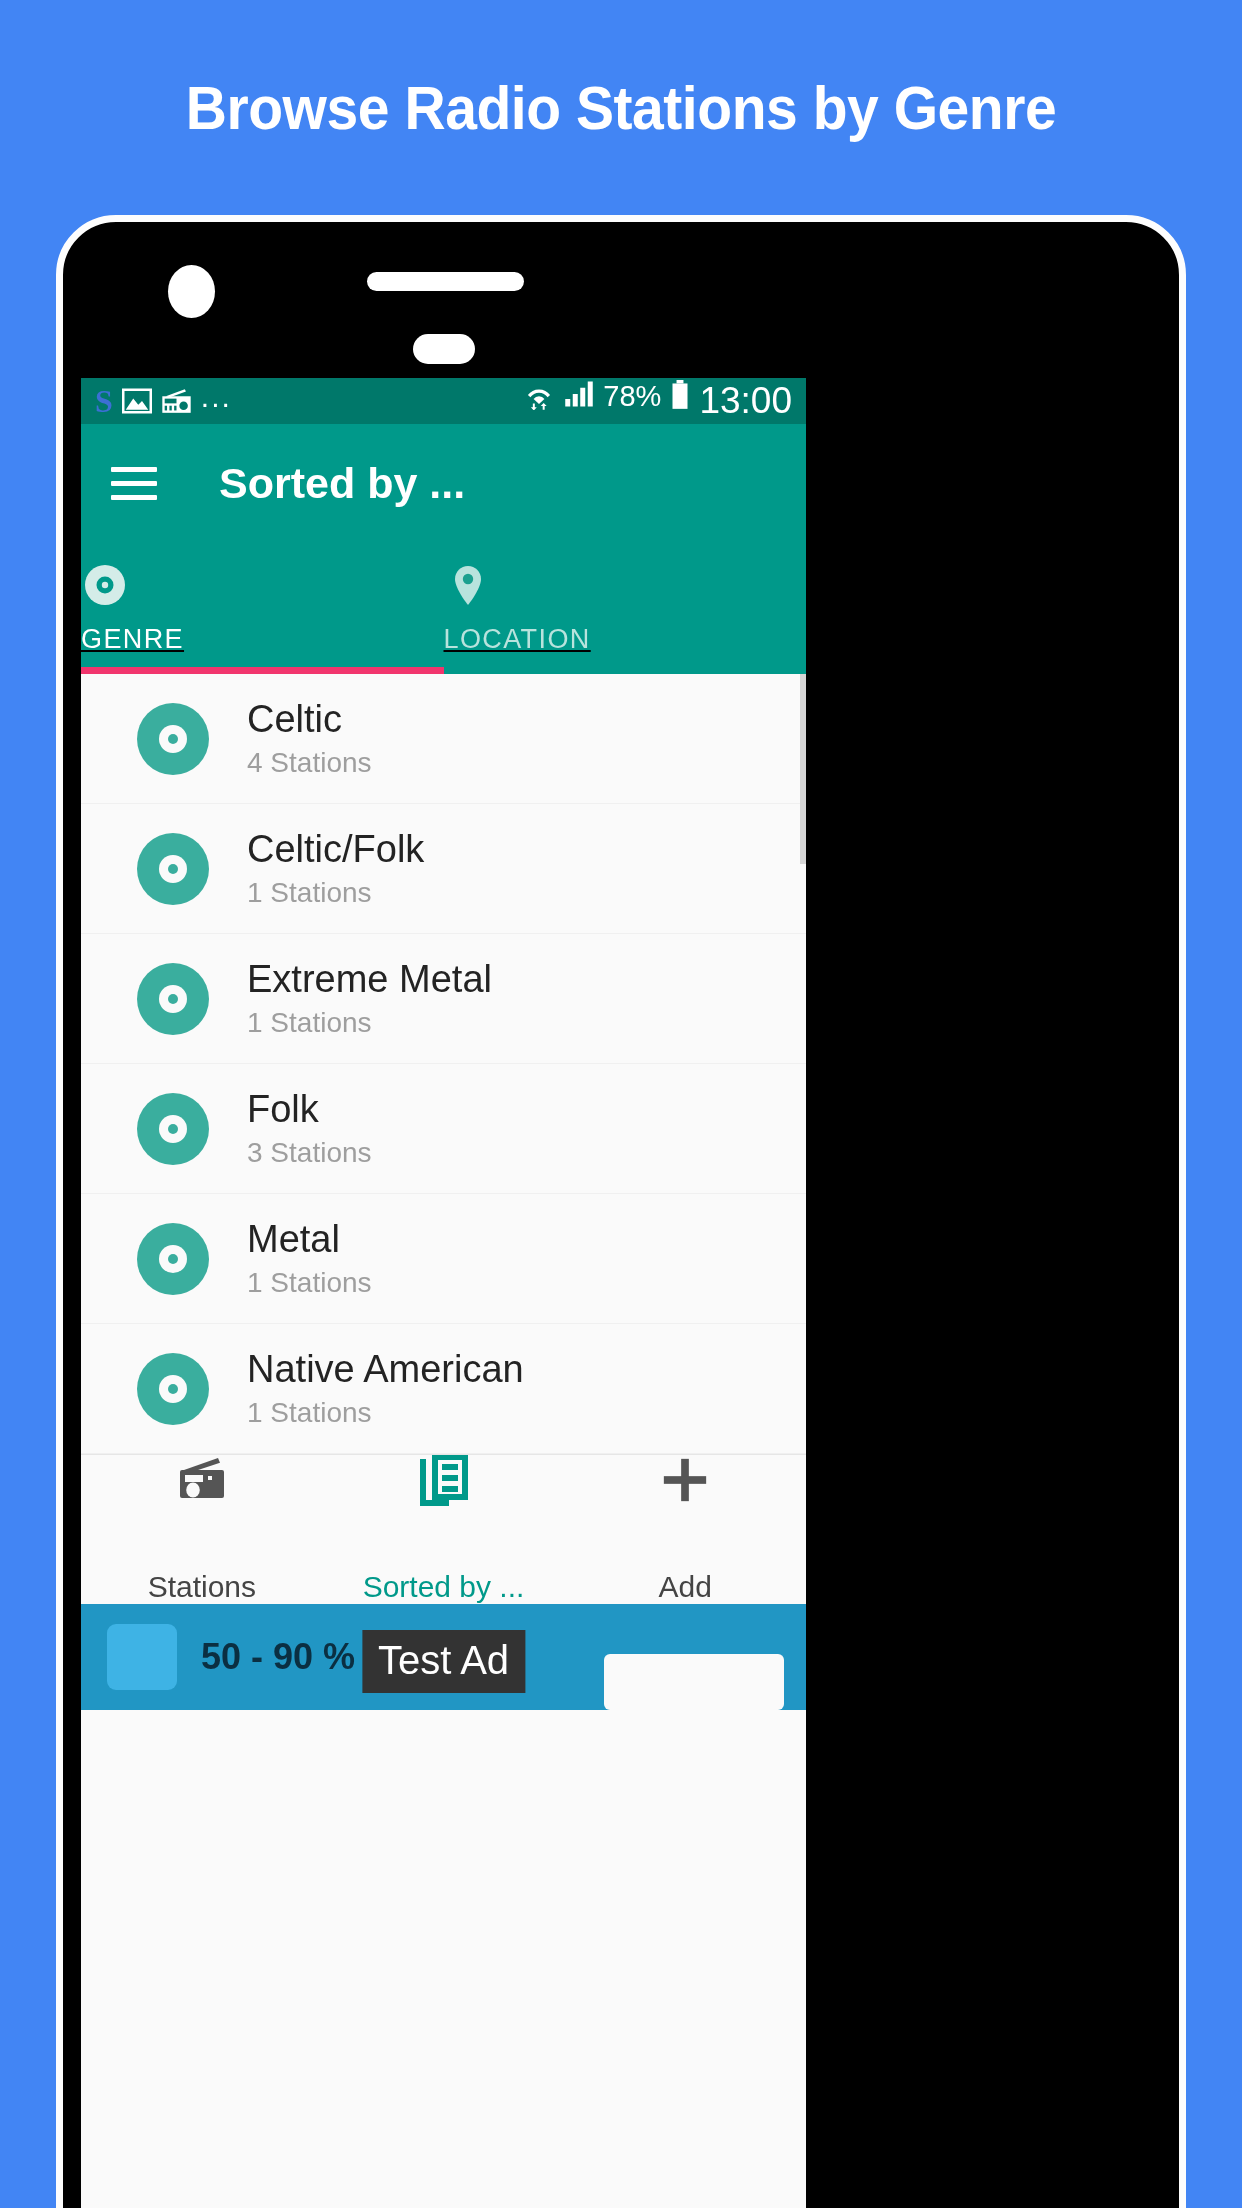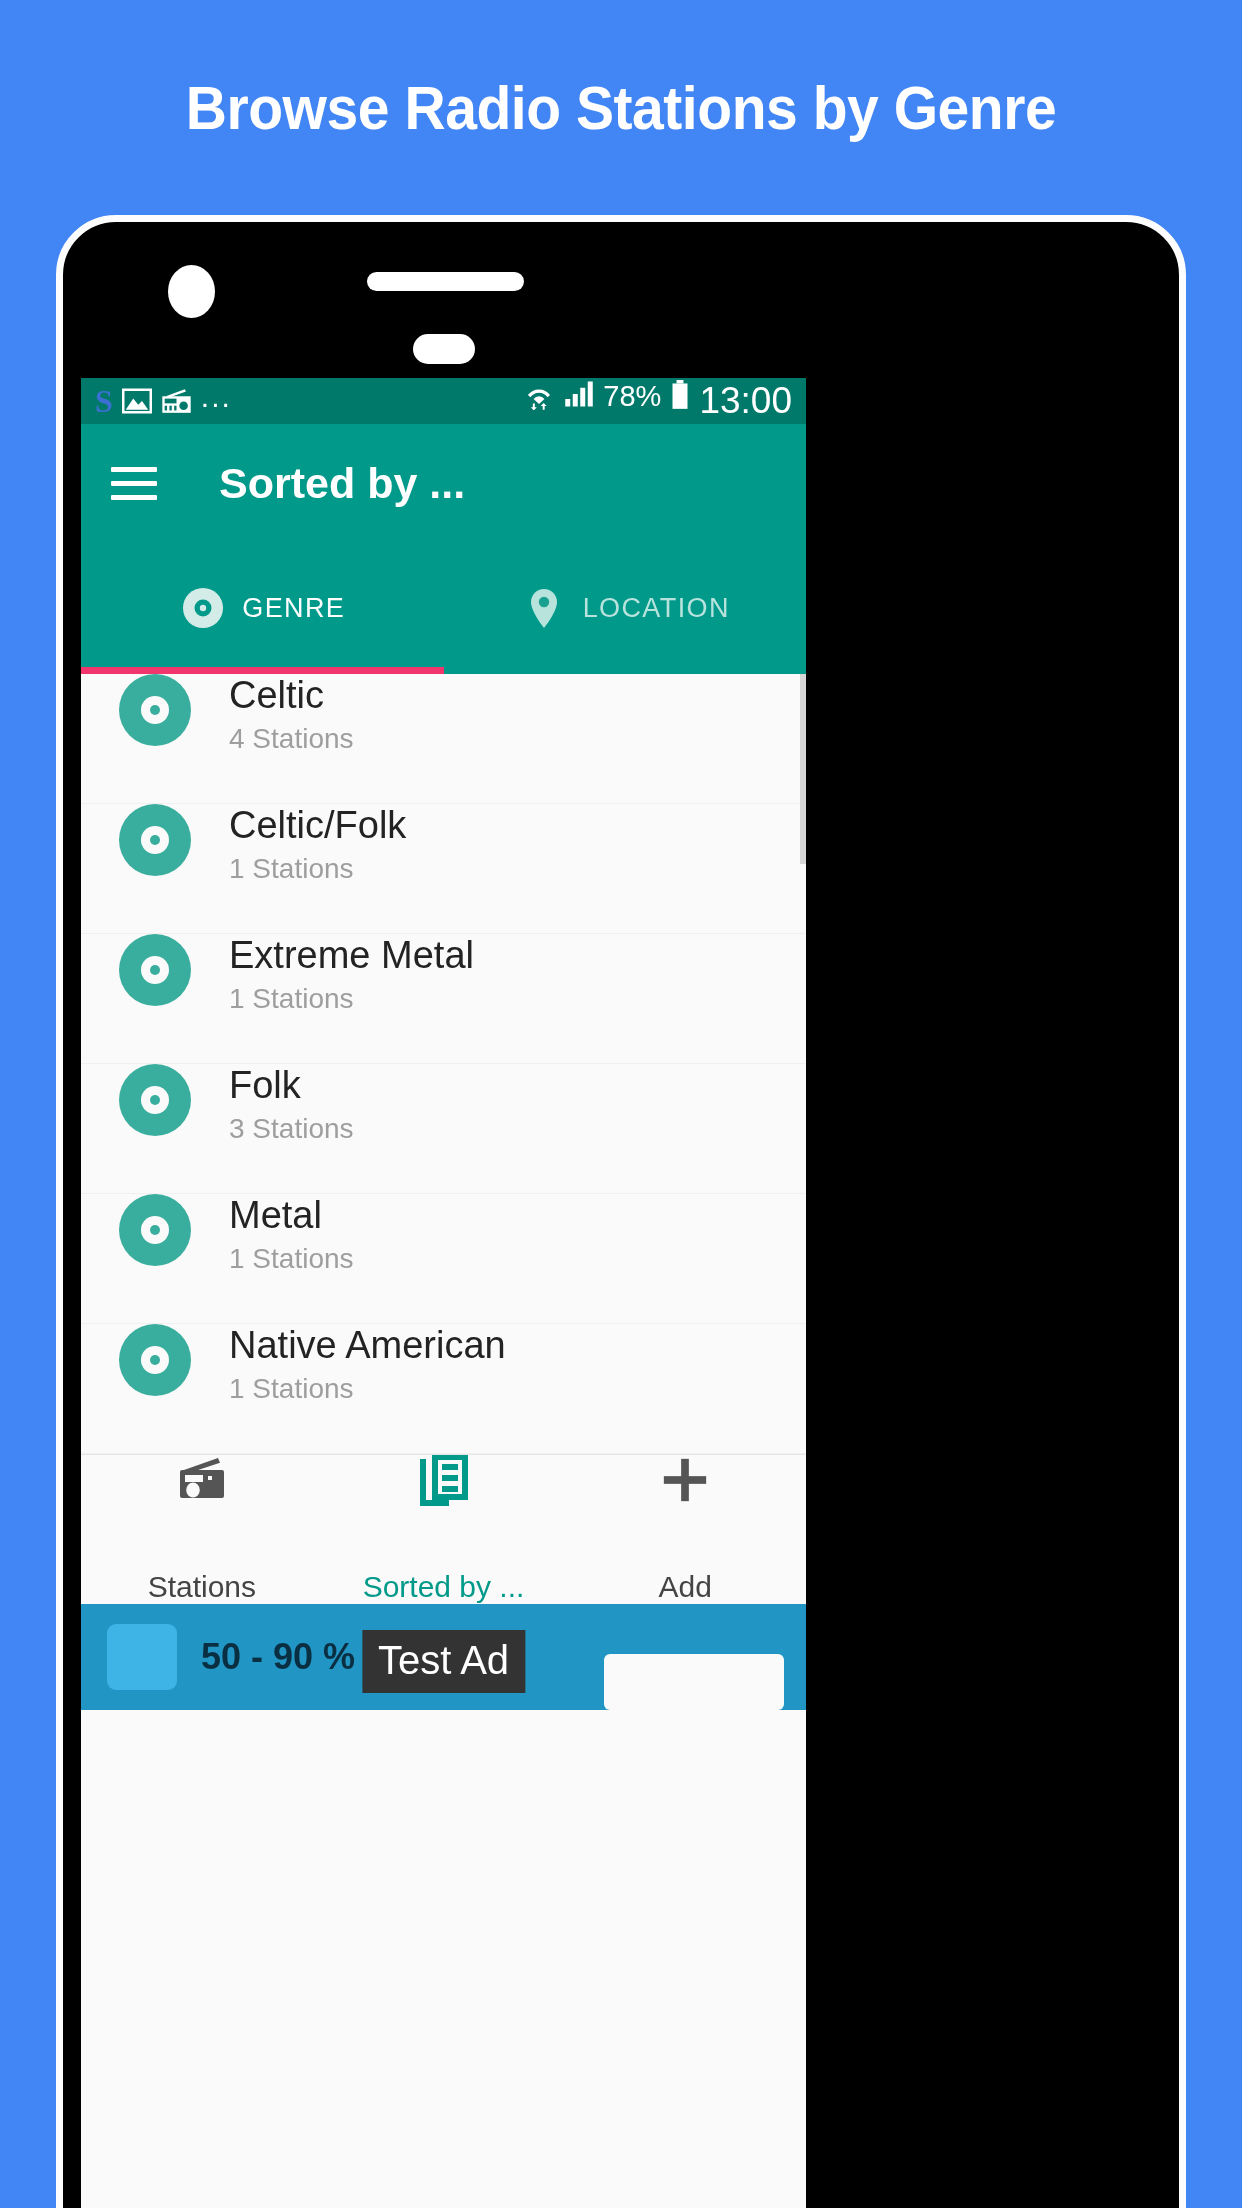--- a/index.html
+++ b/index.html
@@ -66,34 +66,34 @@
   .appbar-top{
     height:118px; display:flex; align-items:center; padding-left:30px;
   }
   .hamburger{ width:46px; display:flex; flex-direction:column; gap:9px; cursor:pointer;}
   .hamburger i{ display:block; height:5px; background:#fff; border-radius:1px;}
   .appbar-title{
     color:#fff; font-size:43px; font-weight:700; margin-left:62px;
   }
   .tabs{ display:flex; height:132px; position:relative; }
   .tab{
-    flex:1; display:flex; flex-direction:row; align-items:center;
-    justify-content:center; gap:15px; cursor:pointer;
+    flex:1; display:flex; flex-direction:column; 
+    justify-content:center; gap:15px; cursor:pointer;text-decoration:underline;
   }
   .tab .lbl{ font-size:27px; letter-spacing:1.4px; }
   .tab.active .lbl{ color:#ffffff; font-weight:400;}
   .tab.inactive .lbl{ color:#b8e3dd; }
   .tab-underline{
     position:absolute; bottom:0; left:0; width:50%; height:7px; background:#f1356d;
   }
 
   
   .list{ background:#fafafa; position:relative;}
   .row{
-    display:flex; align-items:flex-start; height:130px; padding-left:38px;
+    display:flex; align-items:center; height:130px; padding-left:56px;
     border-bottom:1px solid #f0f0f0; cursor:pointer;
   }
   .disc{
     width:72px; height:72px; border-radius:50%;
     background:#3aae9e; display:flex; align-items:center; justify-content:center;
     flex:0 0 auto;
   }
   .disc-in{
     width:28px; height:28px; border-radius:50%; background:#fafafa;
     display:flex; align-items:center; justify-content:center;

